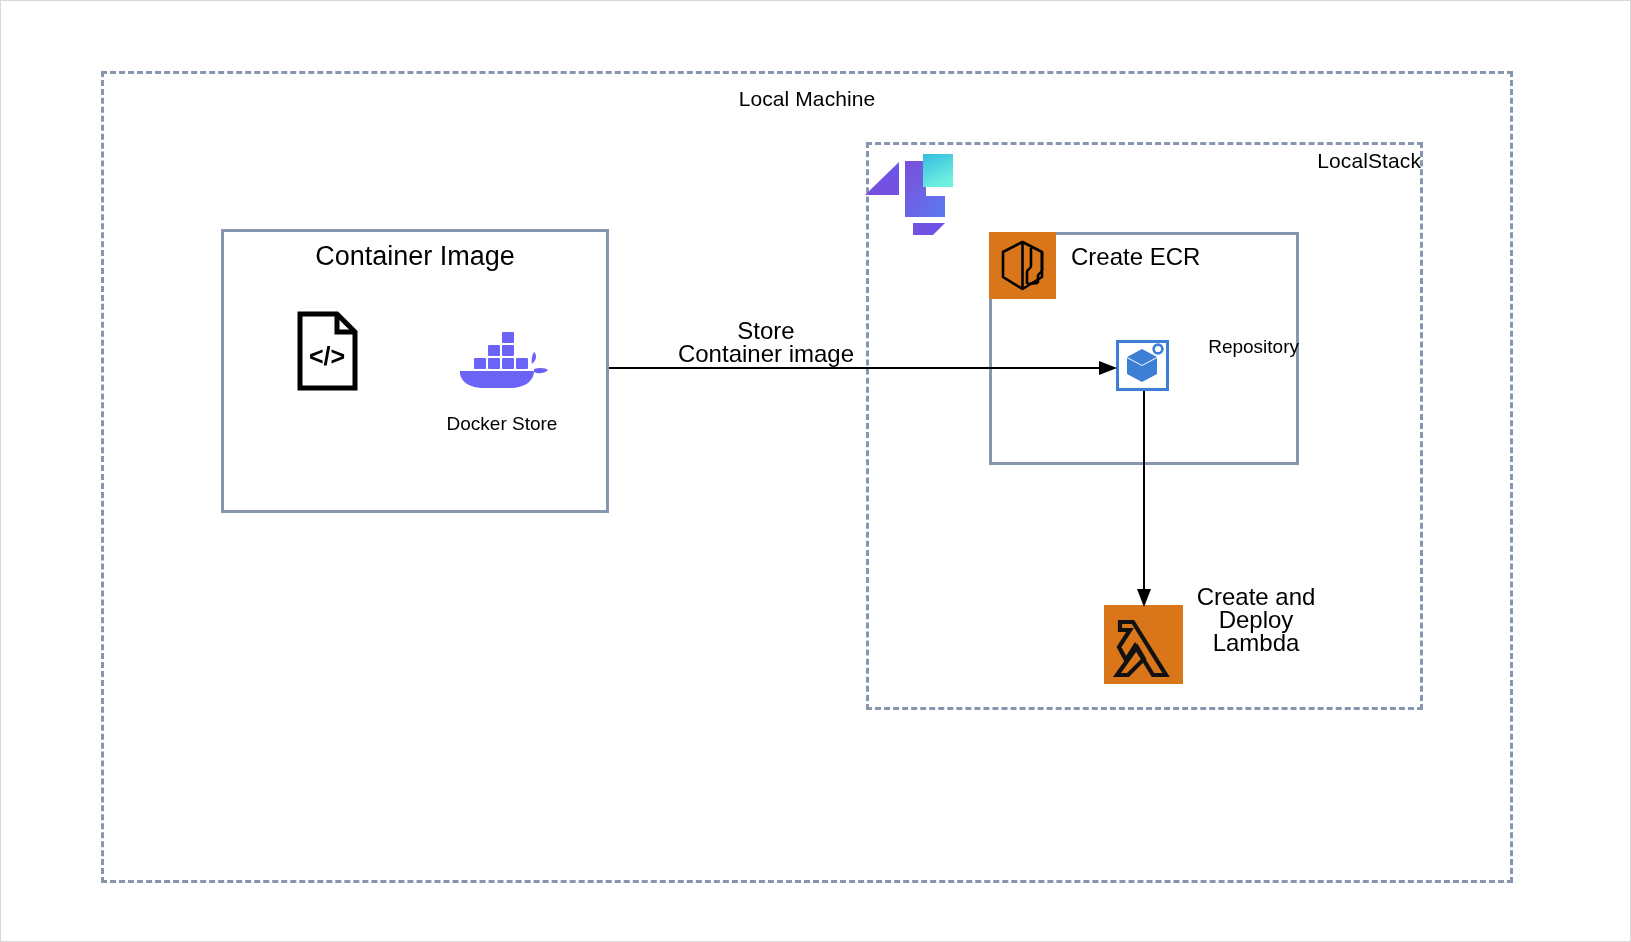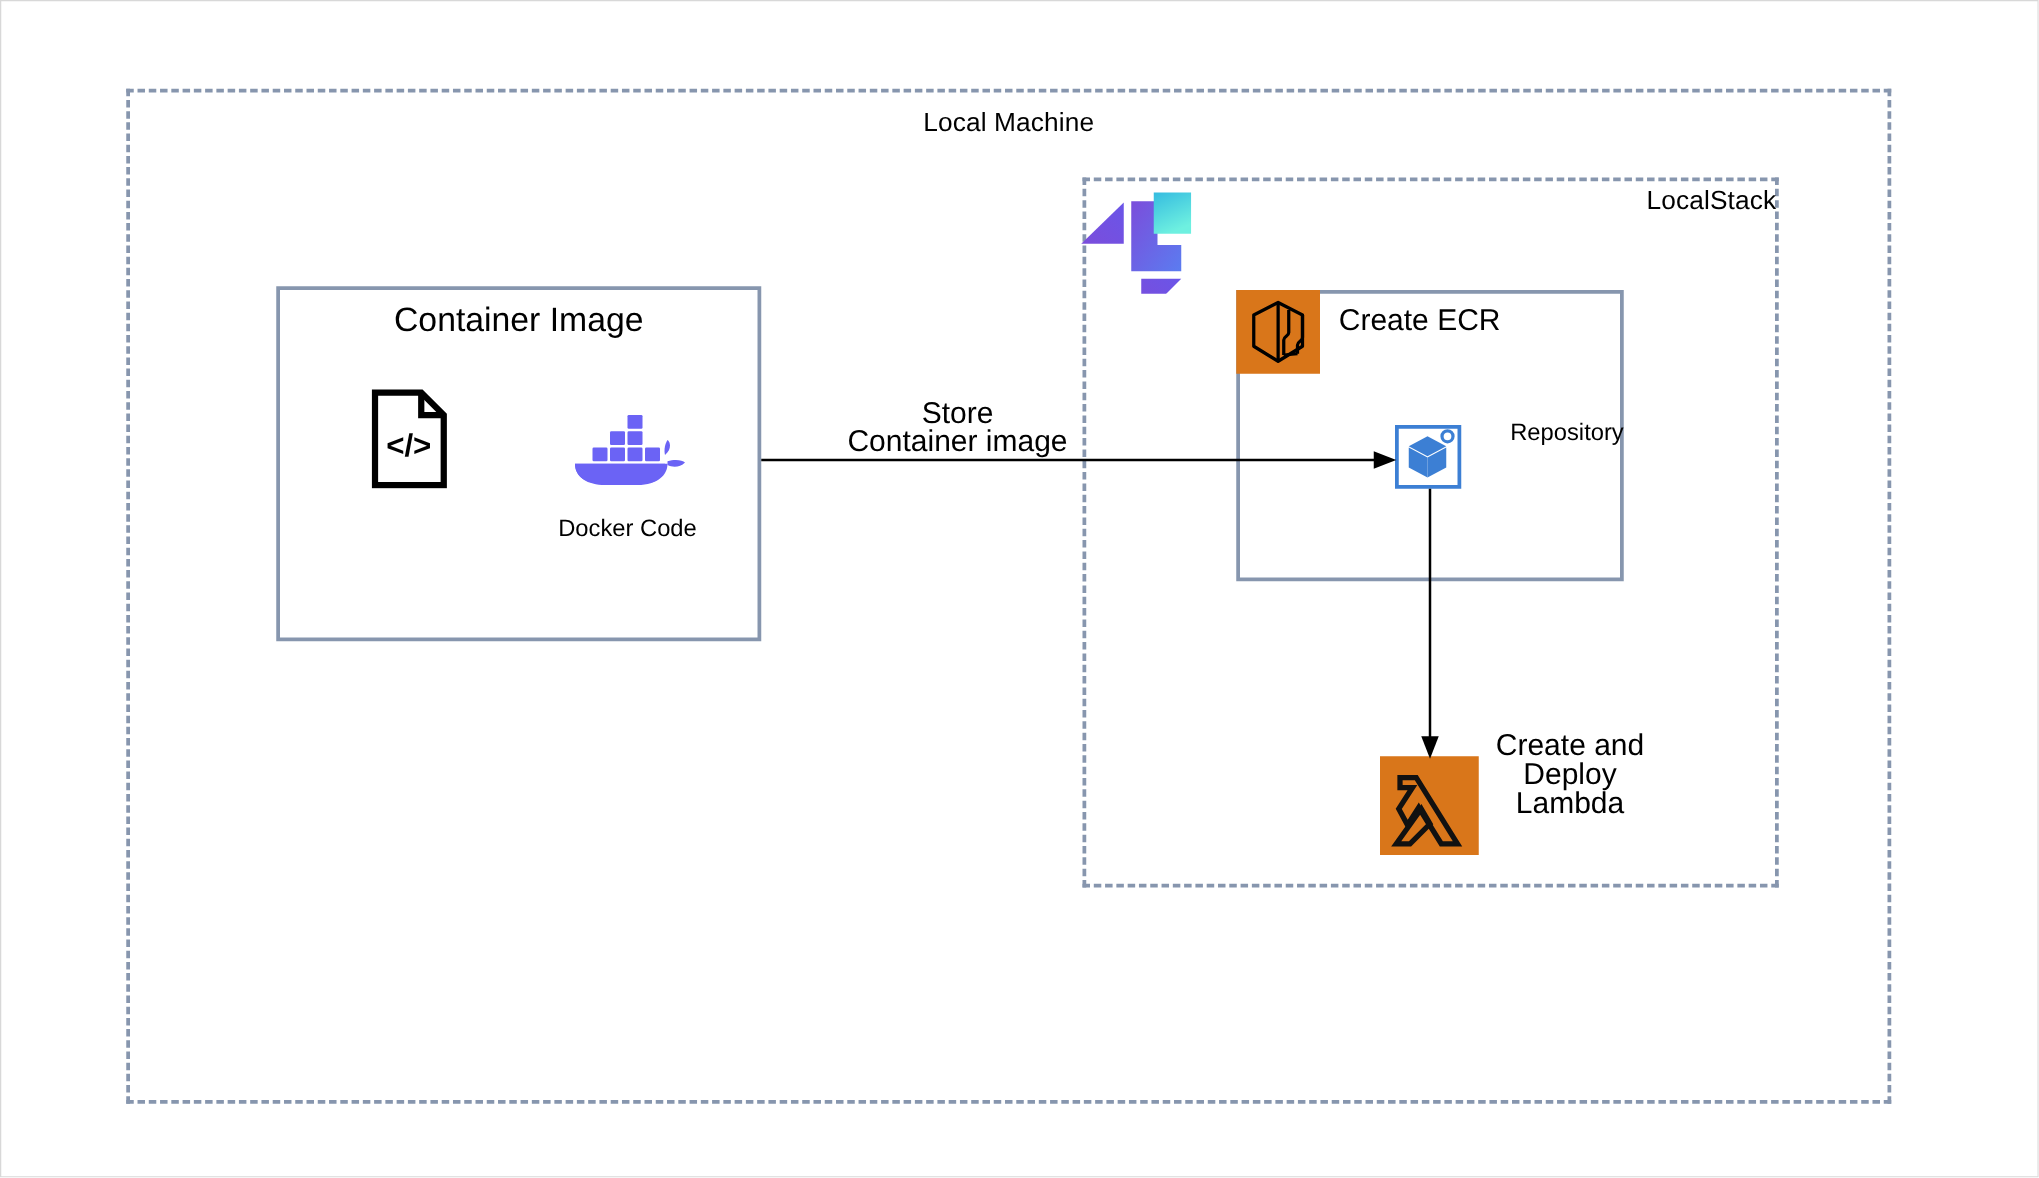--- a/index.html
+++ b/index.html
@@ -256,21 +256,21 @@
 
         <path d="M4,45 L76,45 C76,45 78,59 60,61 L22,61 C8,59 4,52 4,45 Z"></path>
 
         <path d="M4,45 C4,56 14,62 28,62 L54,62 C70,62 78,54 78,45 Z"></path>
 
         <path d="M76,38 C82,33 80,27 78,26 C76,29 75,34 76,38 Z"></path>
         <path d="M78,43 C84,41 90,42 92,44 C88,48 82,48 78,46 Z"></path>
       </g>
     </svg>
   </div>
-  <div id="docker-label">Docker Code</div>
+  <div id="docker-label">Docker Store</div>
 
   <div id="ecr-box" class="solid-box"></div>
 
   <div id="ecr-icon">
     <svg width="67" height="67" viewBox="0 0 67 67" xmlns="http://www.w3.org/2000/svg">
       <g fill="none" stroke="#000000" stroke-width="2.6" stroke-linejoin="round">
         <path d="M33.5,10 L53,20 L53,45 L33.5,57 L14,45 L14,20 Z"></path>
         <path d="M33.5,10 L33.5,57"></path>
         <path d="M42,16 L42,34 C42,37 38,37 38,40 L38,52"></path>
         <path d="M53,20 L53,38 C53,41 49,41 49,44 L49,51"></path>

